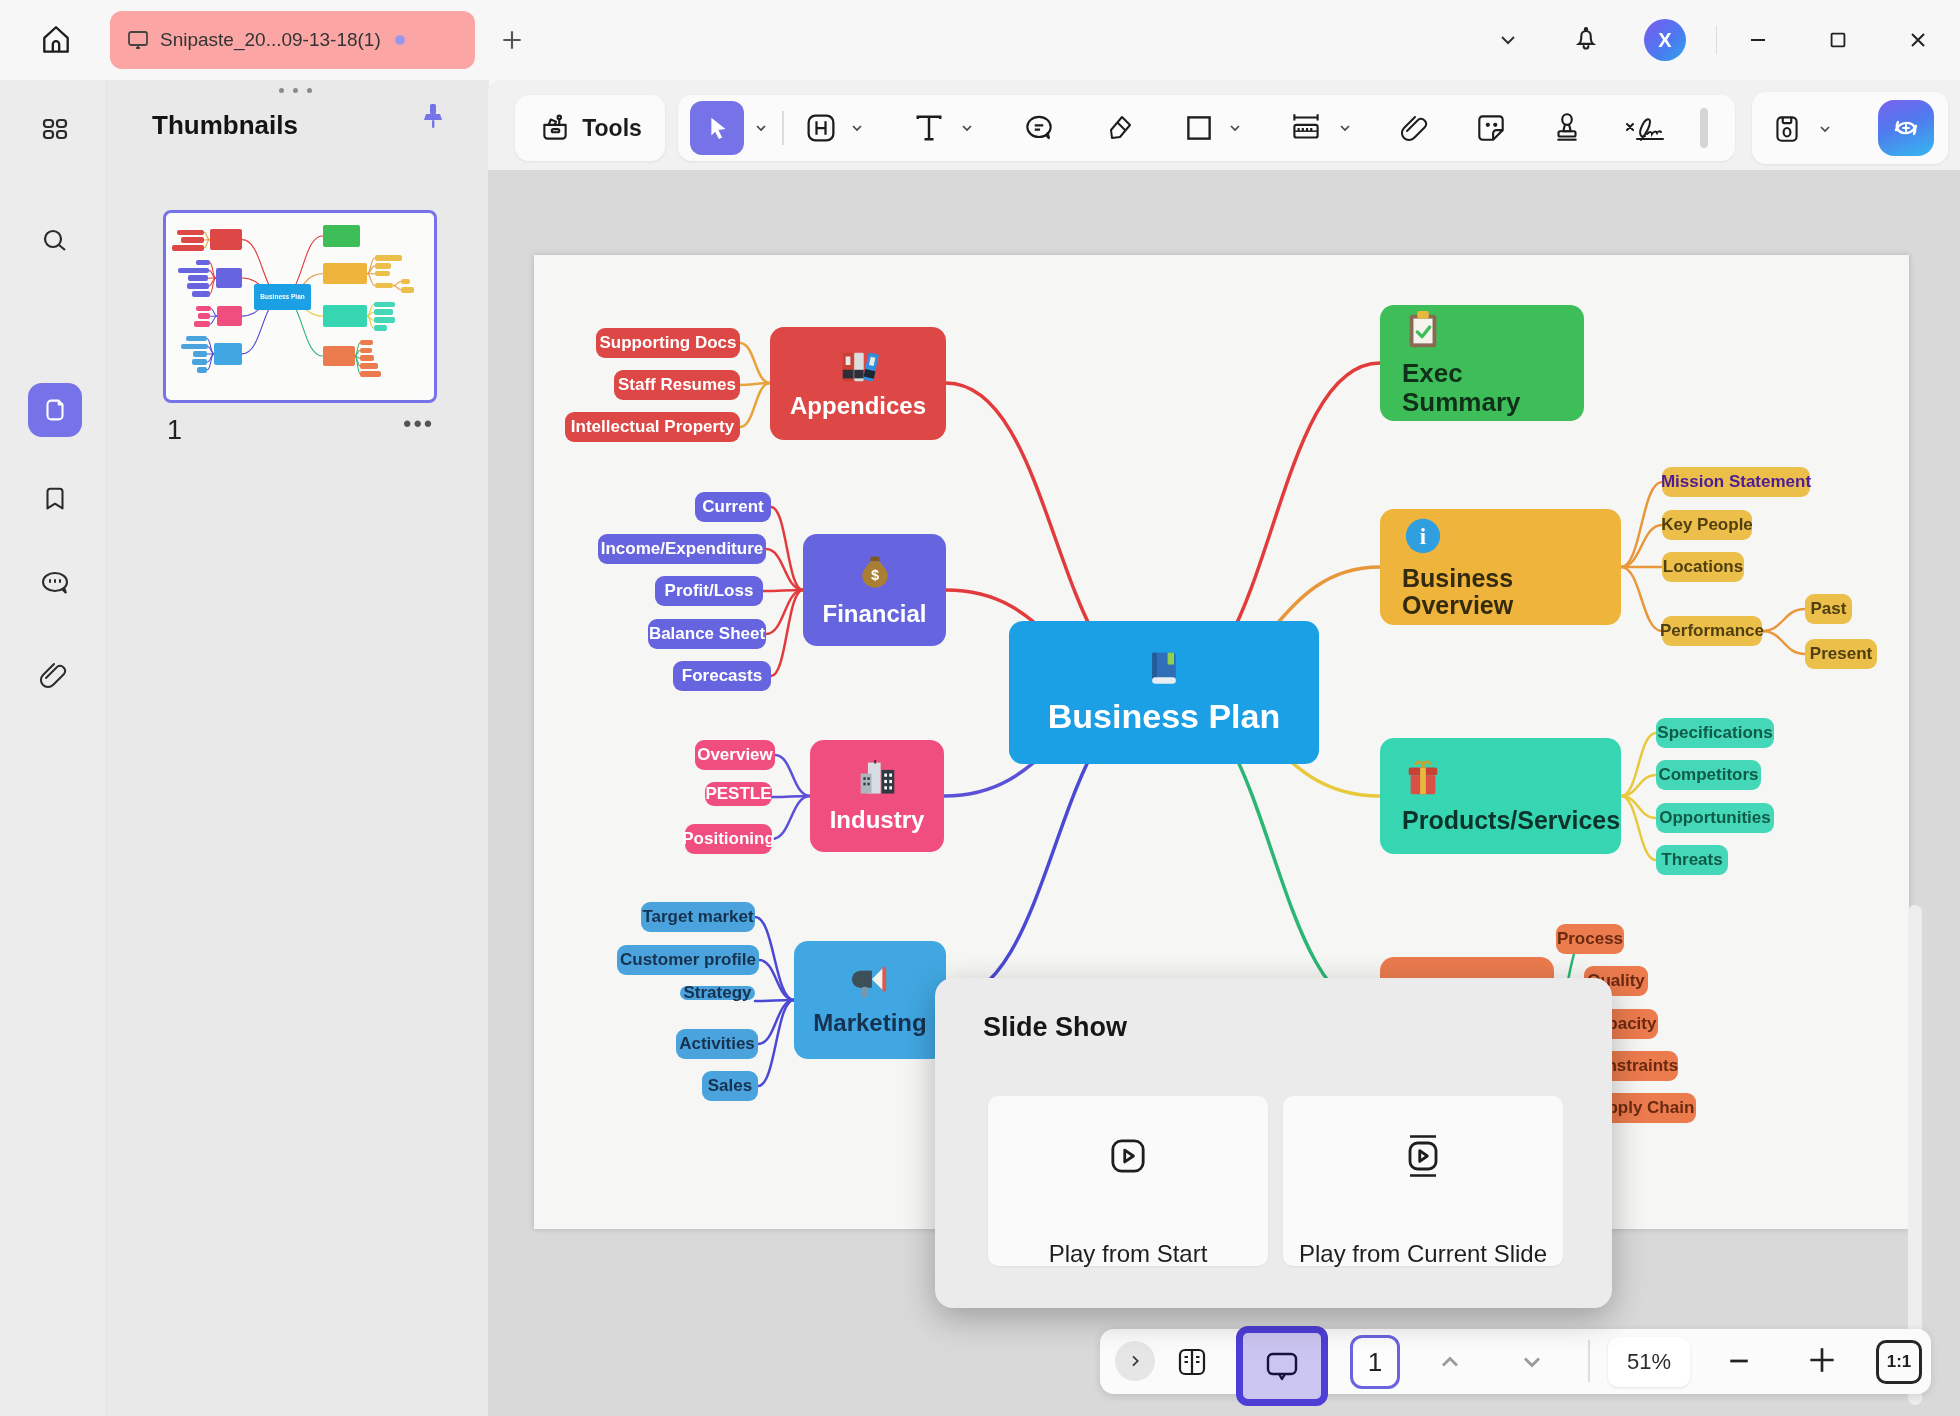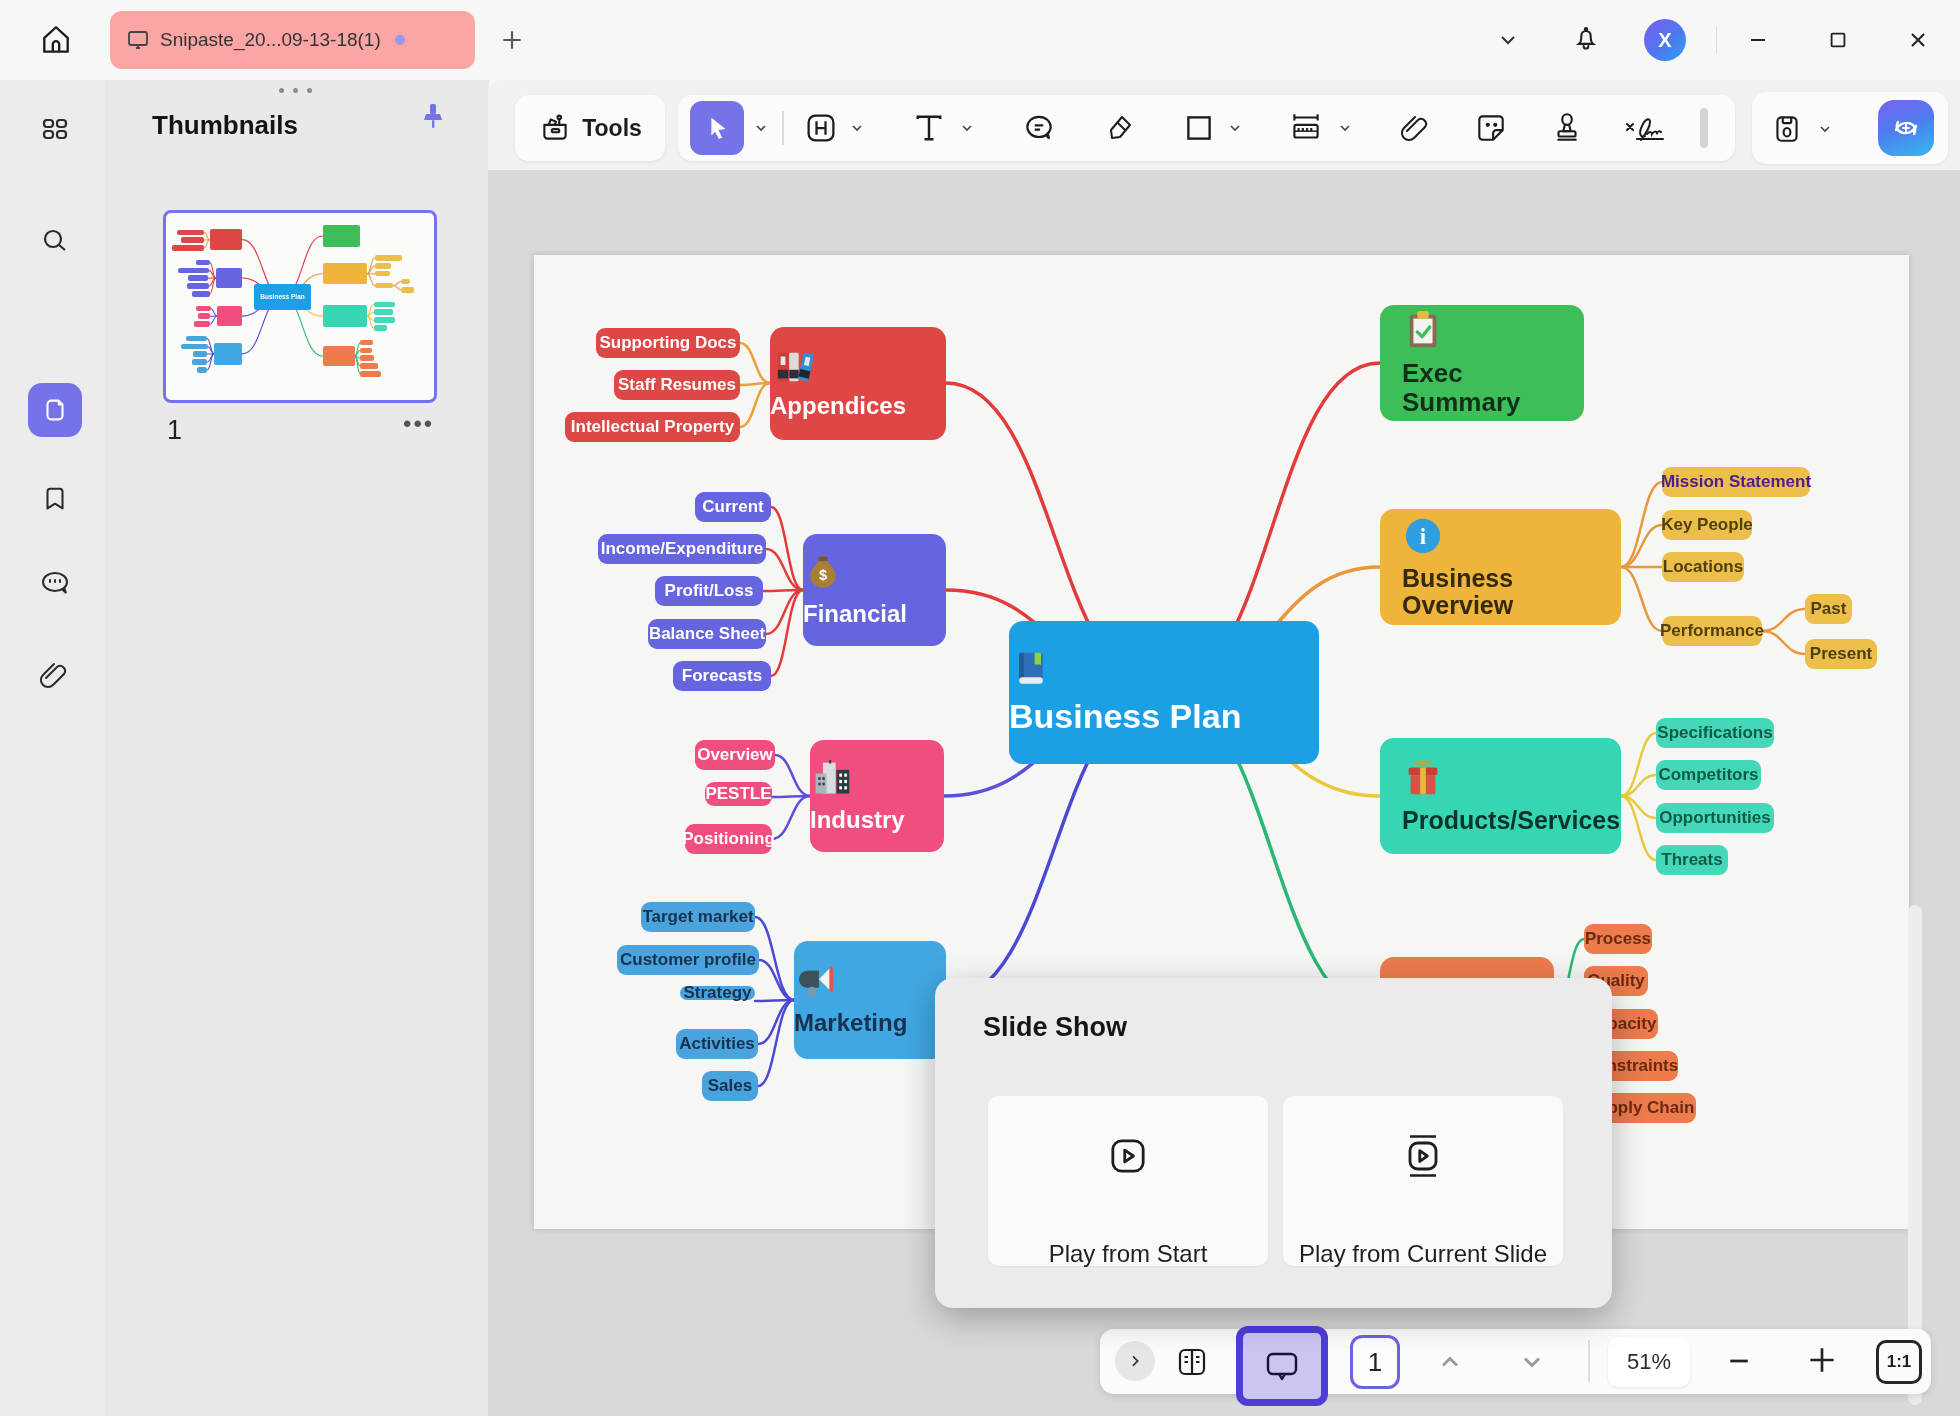--- a/index.html
+++ b/index.html
@@ -39,21 +39,21 @@
   .tbtn.active-tool{background:#7673e9;border-radius:12px;}
   .vdiv{width:2px;height:34px;background:#dcdcdc;}
   .scrollpill{width:8px;height:40px;background:#d5d5d5;border-radius:4px;}
   #aibtn{width:56px;height:56px;border-radius:16px;
          background:linear-gradient(160deg,#7a63f0 0%,#4f7bee 45%,#35b9ef 100%);
          display:flex;align-items:center;justify-content:center;}
   
   #canvas{left:488px;top:170px;width:1472px;height:1246px;background:#d9d9d9;}
   #page{left:534px;top:255px;width:1375px;height:974px;background:#f6f6f5;box-shadow:0 0 6px rgba(0,0,0,.18);}
   #mindmap{position:absolute;left:0;top:0;width:1375px;height:974px;}
-  .mm-node{position:absolute;display:flex;flex-direction:column;align-items:flex-start;justify-content:center;
+  .mm-node{position:absolute;display:flex;flex-direction:column;align-items:center;justify-content:center;
            font-weight:bold;box-sizing:border-box;line-height:1.1;}
   .mm-node .ic{margin-bottom:8px;}
   .mm-pill{position:absolute;display:flex;align-items:center;justify-content:center;font-weight:bold;
            border-radius:9px;box-sizing:border-box;white-space:nowrap;}
   #scrollbar-right{left:1908px;top:905px;width:14px;height:500px;background:#ededed;border-radius:7px;}
   
   #dialog{left:935px;top:978px;width:677px;height:330px;background:#ebebeb;border-radius:18px;
           box-shadow:0 10px 34px rgba(0,0,0,.28);z-index:50;}
   #dialog h3{position:absolute;left:48px;top:34px;margin:0;font-size:27px;color:#161616;}
   .dcard{position:absolute;top:118px;width:280px;height:170px;background:#fafafa;border-radius:10px;
@@ -656,21 +656,21 @@
       <div class="mm-pill" style="left: 1128px; top: 212px; width: 148px; height: 30px; background: rgb(236, 190, 74); color: #4c1d95; font-size: 17px;">Mission Statement</div>
       <div class="mm-pill" style="left: 1128px; top: 255px; width: 90px; height: 30px; background: rgb(236, 190, 74); color: rgb(80, 64, 15); font-size: 17px;">Key People</div>
       <div class="mm-pill" style="left: 1128px; top: 297px; width: 82px; height: 30px; background: rgb(236, 190, 74); color: rgb(80, 64, 15); font-size: 17px;">Locations</div>
       <div class="mm-pill" style="left: 1128px; top: 361px; width: 100px; height: 30px; background: rgb(236, 190, 74); color: rgb(80, 64, 15); font-size: 17px;">Performance</div>
       <div class="mm-pill" style="left: 1271px; top: 339px; width: 47px; height: 30px; background: rgb(236, 190, 74); color: rgb(80, 64, 15); font-size: 17px;">Past</div>
       <div class="mm-pill" style="left: 1271px; top: 384px; width: 72px; height: 30px; background: rgb(236, 190, 74); color: rgb(80, 64, 15); font-size: 17px;">Present</div>
       <div class="mm-pill" style="left: 1122px; top: 463px; width: 118px; height: 30px; background: rgb(69, 216, 184); color: rgb(15, 91, 72); font-size: 17px;">Specifications</div>
       <div class="mm-pill" style="left: 1122px; top: 505px; width: 105px; height: 30px; background: rgb(69, 216, 184); color: rgb(15, 91, 72); font-size: 17px;">Competitors</div>
       <div class="mm-pill" style="left: 1122px; top: 548px; width: 118px; height: 30px; background: rgb(69, 216, 184); color: rgb(15, 91, 72); font-size: 17px;">Opportunities</div>
       <div class="mm-pill" style="left: 1122px; top: 590px; width: 72px; height: 30px; background: rgb(69, 216, 184); color: rgb(15, 91, 72); font-size: 17px;">Threats</div>
-      <div class="mm-pill" style="left: 1050px; top: 669px; width: 68px; height: 30px; background: rgb(236, 123, 78); color: rgb(107, 42, 16); font-size: 17px;">Process</div>
+      <div class="mm-pill" style="left: 1022px; top: 669px; width: 68px; height: 30px; background: rgb(236, 123, 78); color: rgb(107, 42, 16); font-size: 17px;">Process</div>
       <div class="mm-pill" style="left: 1050px; top: 711px; width: 64px; height: 30px; background: rgb(236, 123, 78); color: rgb(107, 42, 16); font-size: 17px;">Quality</div>
       <div class="mm-pill" style="left: 1050px; top: 754px; width: 74px; height: 30px; background: rgb(236, 123, 78); color: rgb(107, 42, 16); font-size: 17px;">Capacity</div>
       <div class="mm-pill" style="left: 1050px; top: 796px; width: 94px; height: 30px; background: rgb(236, 123, 78); color: rgb(107, 42, 16); font-size: 17px;">Constraints</div>
       <div class="mm-pill" style="left: 1050px; top: 838px; width: 112px; height: 30px; background: rgb(236, 123, 78); color: rgb(107, 42, 16); font-size: 17px;">Supply Chain</div>
     </div>
 </div>
 <div id="scrollbar-right" class="abs"></div>
 
 <div id="dialog" class="abs">
   <h3>Slide Show</h3>

